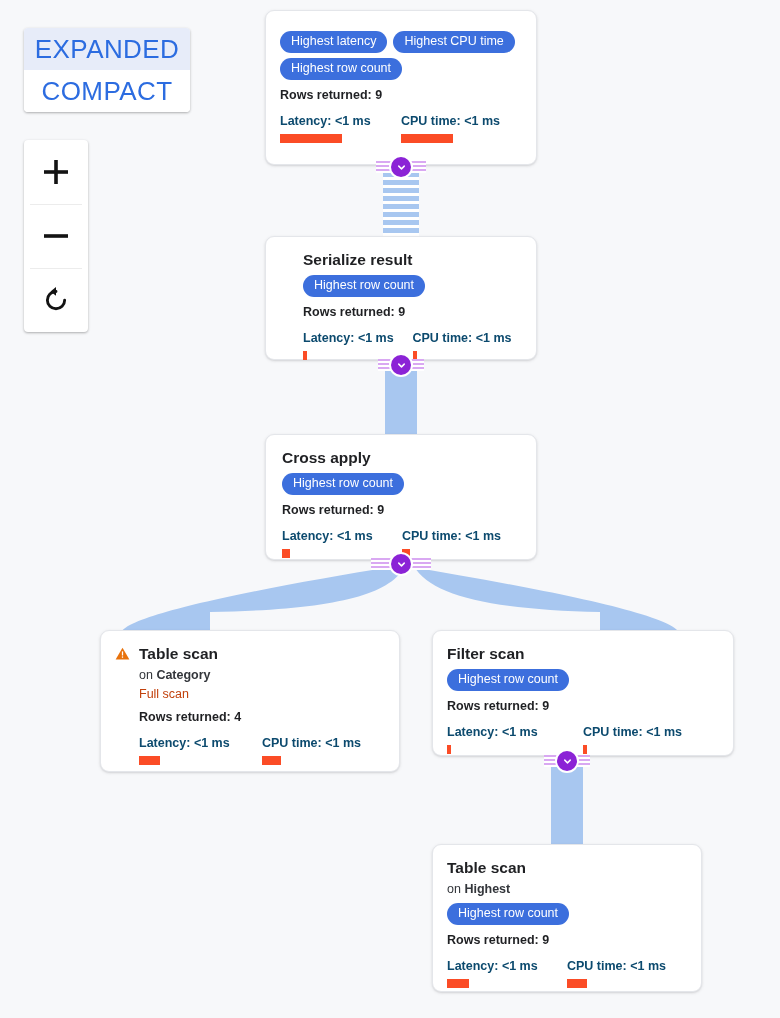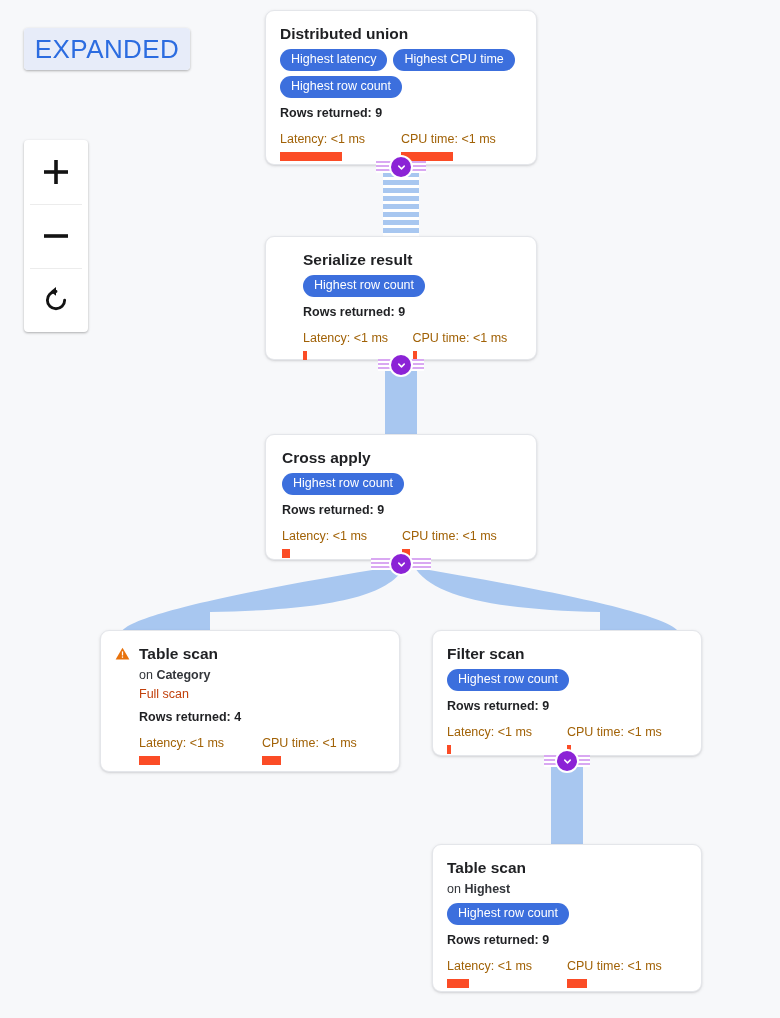--- a/index.html
+++ b/index.html
@@ -145,22 +145,22 @@
     line-height: 16px;
   }
 
   .metrics {
     display: flex;
     margin-top: 11px;
   }
   .metric { width: 50%; }
   .metric-label {
     font-size: 12.5px;
-    font-weight: normal;
-    color: #a16207;
+    font-weight: bold;
+    color: #0c4a6e;
     line-height: 15px;
   }
   .metric-bar {
     height: 9px;
     background: #fb4c26;
     margin-top: 5px;
   }
 
   
   .edge {
@@ -243,21 +243,20 @@
   <div class="edge-hatch" style="left:544px; top:755px; width:46px;"></div>
   <div class="edge-badge" style="left:557px; top:751px;">
     <svg width="11" height="11" viewBox="0 0 24 24">
       <path d="M6 9l6 6 6-6" fill="none" stroke="#ffffff" stroke-width="3.2" stroke-linecap="round" stroke-linejoin="round"></path>
     </svg>
   </div>
 
   <div class="node" style="left:265px; top:10px; width:272px; height:155px;">
     <div class="node-head">
       <div class="node-body">
-        <div class="node-title">Distributed union</div>
         <div class="chips">
           <span class="chip">Highest latency</span>
           <span class="chip">Highest CPU time</span>
           <span class="chip">Highest row count</span>
         </div>
         <div class="rows">Rows returned: 9</div>
         <div class="metrics">
           <div class="metric">
             <div class="metric-label">Latency: &lt;1 ms</div>
             <div class="metric-bar" style="width:62px;"></div>
@@ -336,21 +335,21 @@
           </div>
           <div class="metric">
             <div class="metric-label">CPU time: &lt;1 ms</div>
             <div class="metric-bar" style="width:19px;"></div>
           </div>
         </div>
       </div>
     </div>
   </div>
 
-  <div class="node" style="left:432px; top:630px; width:270px; height:126px;">
+  <div class="node" style="left:432px; top:630px; width:302px; height:126px;">
     <div class="node-head">
       <div class="node-body">
         <div class="node-title">Filter scan</div>
         <div class="chips">
           <span class="chip">Highest row count</span>
         </div>
         <div class="rows">Rows returned: 9</div>
         <div class="metrics">
           <div class="metric">
             <div class="metric-label">Latency: &lt;1 ms</div>
@@ -383,20 +382,21 @@
             <div class="metric-label">CPU time: &lt;1 ms</div>
             <div class="metric-bar" style="width:20px;"></div>
           </div>
         </div>
       </div>
     </div>
   </div>
 
   <div class="view-toggle">
     <div class="opt selected">EXPANDED</div>
+    <div class="opt">COMPACT</div>
   </div>
 
   <div class="zoom-controls">
     <div class="zbtn">
       <svg width="30" height="30" viewBox="0 0 30 30">
         <rect x="13.2" y="3" width="3.6" height="24" fill="#131313"></rect>
         <rect x="3" y="13.2" width="24" height="3.6" fill="#131313"></rect>
       </svg>
     </div>
     <div class="zbtn">

